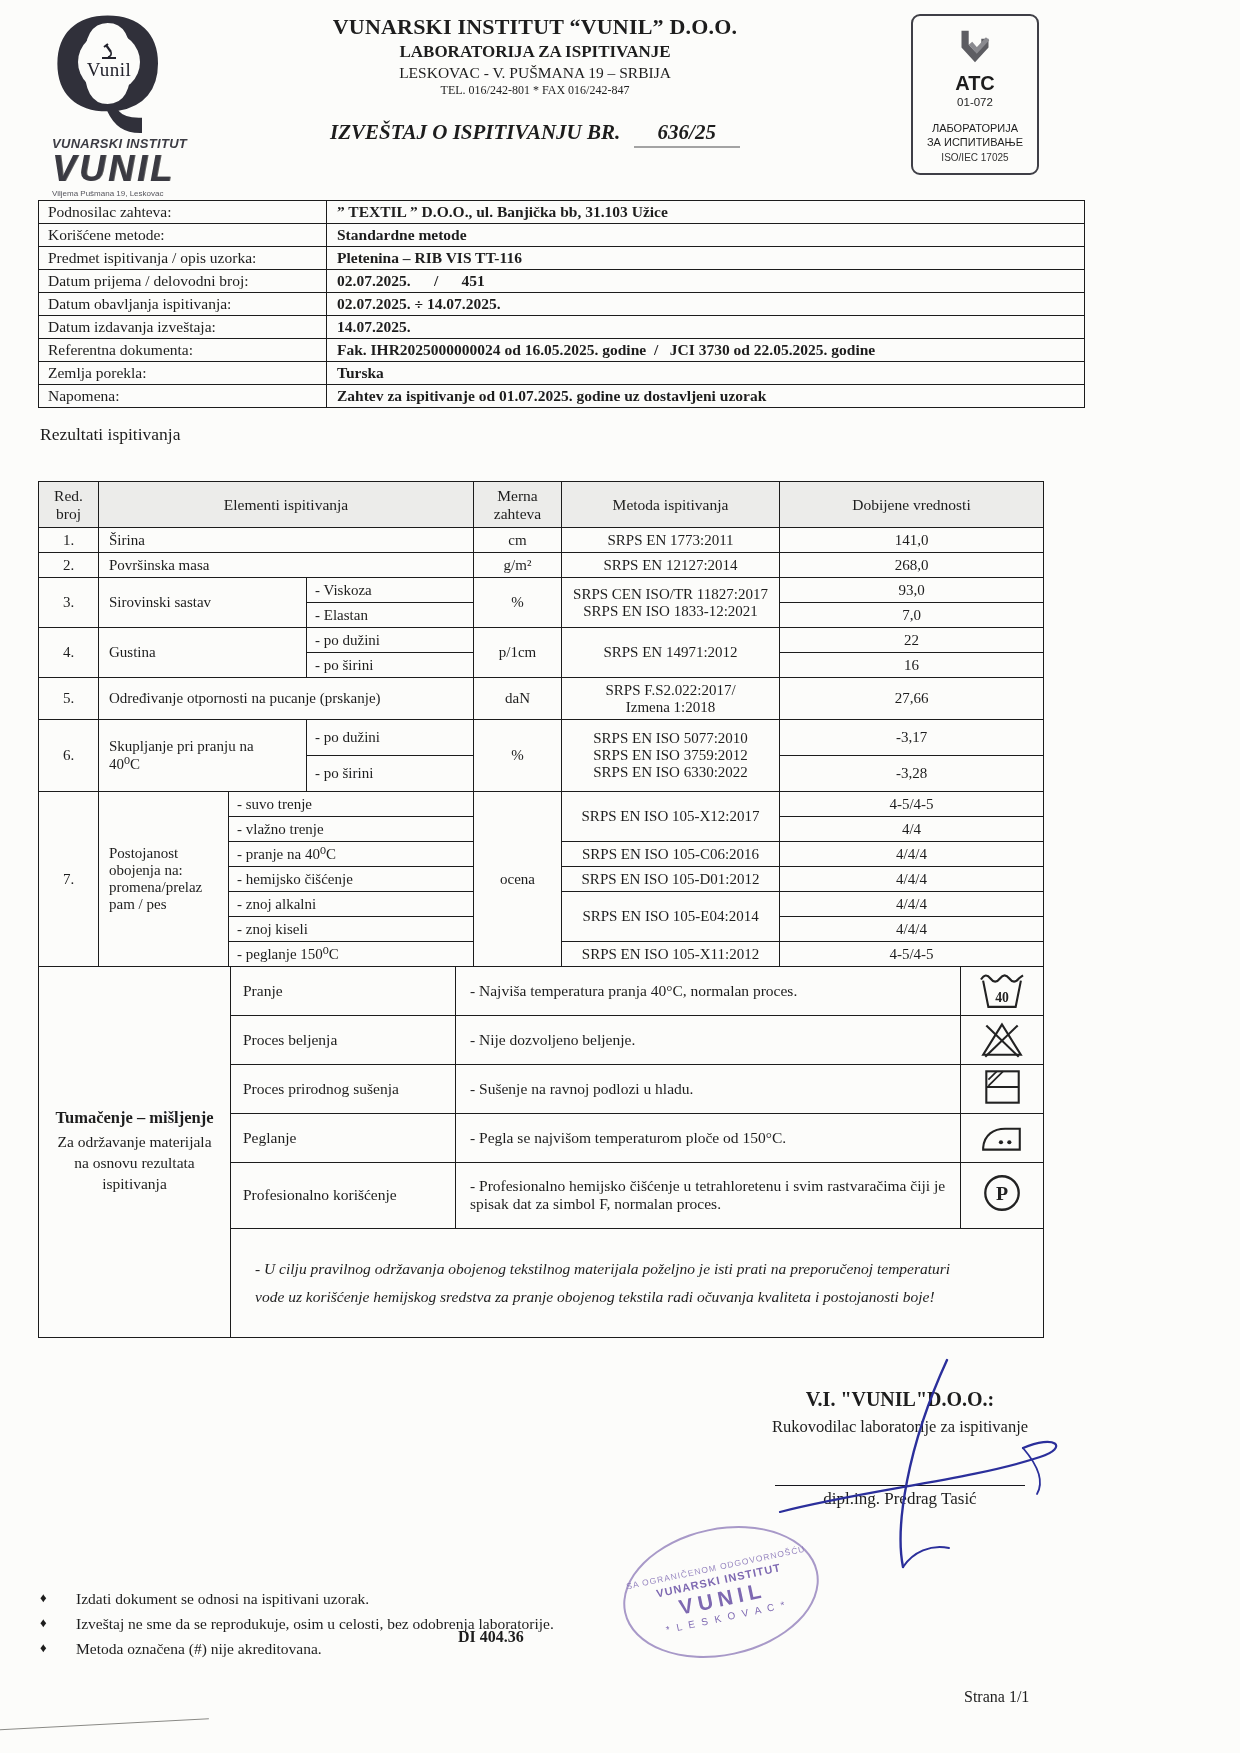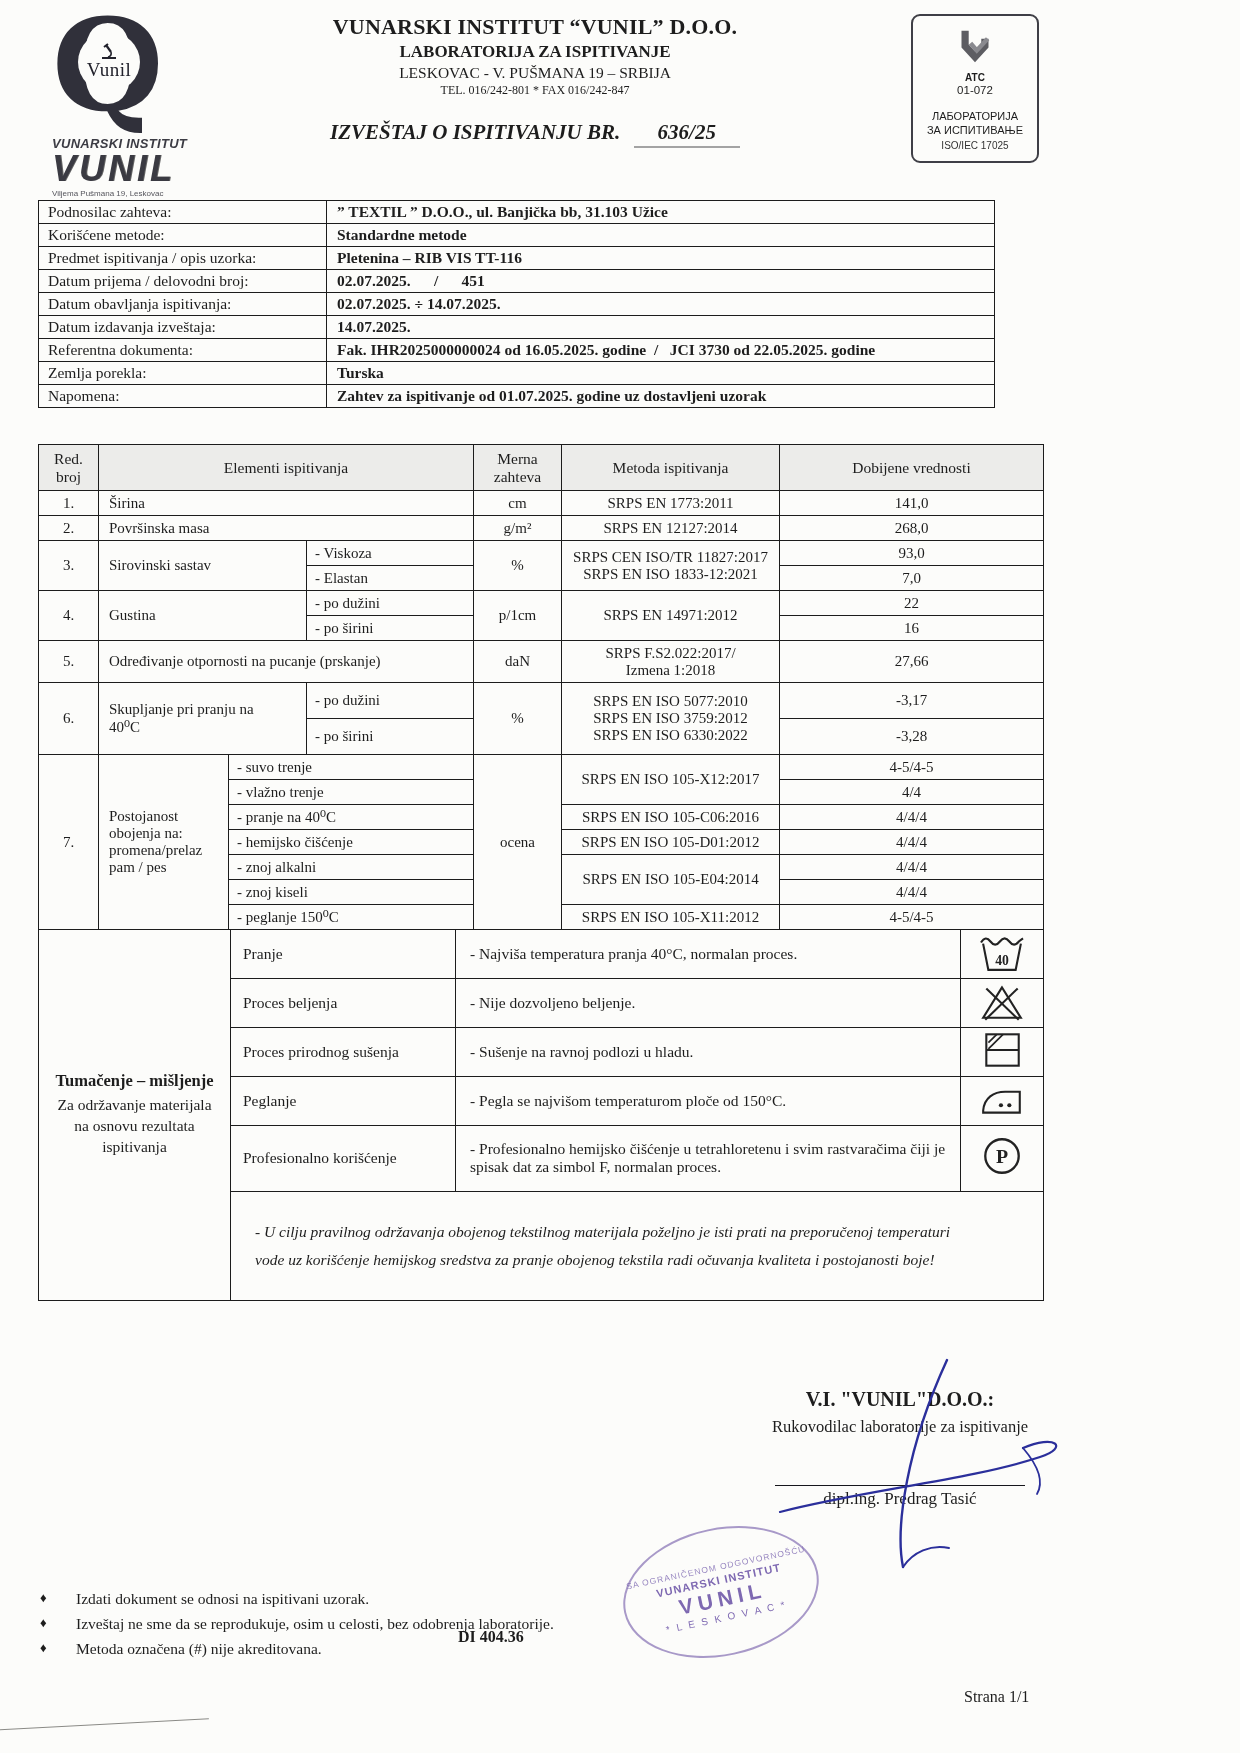--- a/index.html
+++ b/index.html
@@ -24,29 +24,29 @@
   .org-name{font-size:22px;font-weight:bold;letter-spacing:0.2px;}
   .org-dept{font-size:17px;font-weight:bold;margin-top:2px;}
   .org-addr{font-size:15.5px;margin-top:2px;}
   .org-tel{font-size:12px;margin-top:1px;}
   .report-title-row{margin-top:22px;font-size:21px;font-weight:bold;font-style:italic;}
   .report-no{display:inline-block;border-bottom:2px solid #a3a3a3;padding:0 24px 1px 24px;margin-left:8px;}
 
   .badge-col{flex:1;}
   .badge{width:128px;margin-left:46px;margin-top:4px;border:2px solid #3f3f46;border-radius:9px;
          padding:12px 4px 10px 4px;text-align:center;box-sizing:border-box;}
-  .badge-acr{font-family:"Liberation Sans",sans-serif;font-weight:bold;font-size:10px;margin-top:4px;text-align:center;}
+  .badge-acr{font-family:"Liberation Sans",sans-serif;font-weight:bold;font-size:20px;margin-top:4px;text-align:center;}
   .badge-code{font-family:"Liberation Sans",sans-serif;font-size:11.5px;margin-top:1px;}
   .badge-l1{font-family:"Liberation Sans",sans-serif;font-size:11px;margin-top:14px;line-height:1.25;}
   .badge-std{font-family:"Liberation Sans",sans-serif;font-size:10px;margin-top:2px;color:#333;}
 
   
   table{border-collapse:collapse;table-layout:fixed;}
   td,th{border:1.5px solid #1c1c1c;padding:1px 6px;font-weight:normal;overflow:hidden;}
-  .info-table{width:957px;margin:8px 0 0 38px;}
+  .info-table{width:1047px;margin:8px 0 0 38px;}
   .info-table td{font-size:15.5px;height:20px;}
   .info-label{width:272px;padding-left:9px;}
   .info-value{padding-left:10px;white-space:pre-wrap;font-weight:bold;}
 
   .section-title{font-size:17.5px;margin:16px 0 0 40px;}
 
   .results-table{width:1005px;margin:36px 0 0 38px;}
   .results-table th{background:#ececea;font-size:15.5px;text-align:center;}
   .results-table td{font-size:15px;}
   .preline{white-space:pre-line;}
@@ -172,20 +172,21 @@
           <td class="info-label">Zemlja porekla:</td>
           <td class="info-value">Turska</td>
         </tr>
       <tr>
           <td class="info-label">Napomena:</td>
           <td class="info-value">Zahtev za ispitivanje od 01.07.2025. godine uz dostavljeni uzorak</td>
         </tr>
     </tbody>
   </table>
 
+  <div class="section-title">Rezultati ispitivanja</div>
 
   <table class="results-table">
     <colgroup>
         <col style="width:60px">
         <col style="width:130px">
         <col style="width:78px">
         <col style="width:167px">
         <col style="width:88px">
         <col style="width:218px">
         <col style="width:264px">

